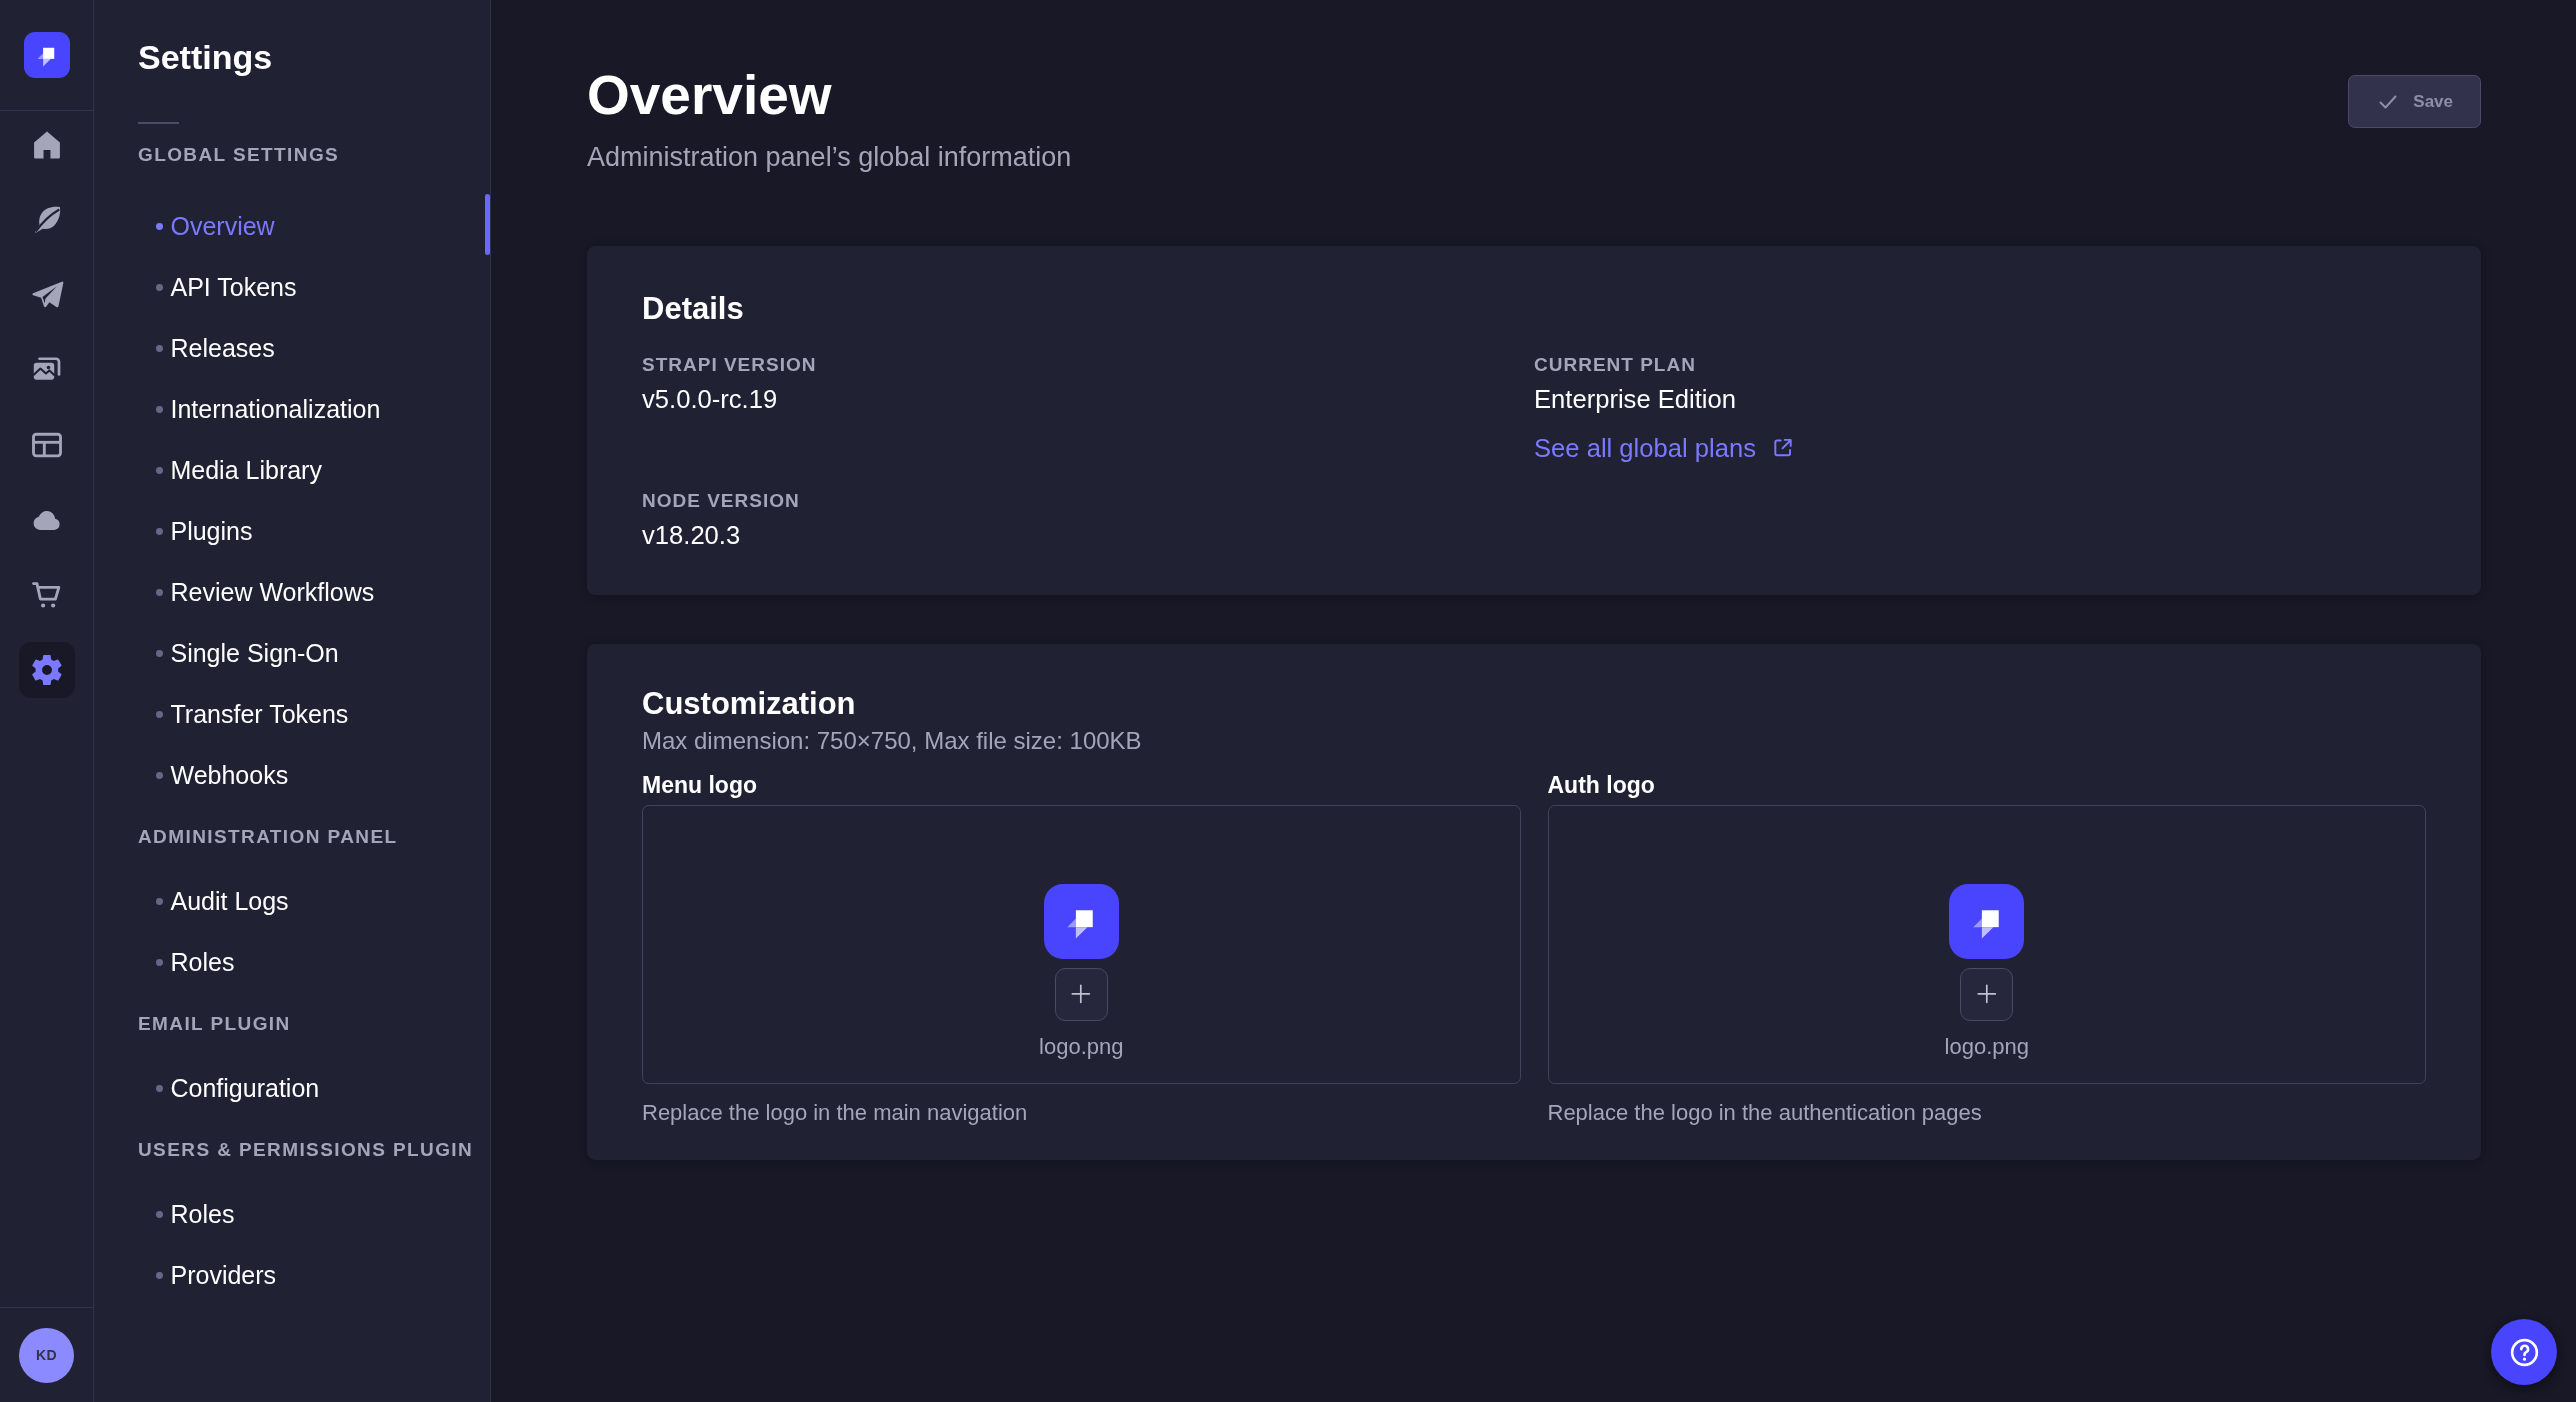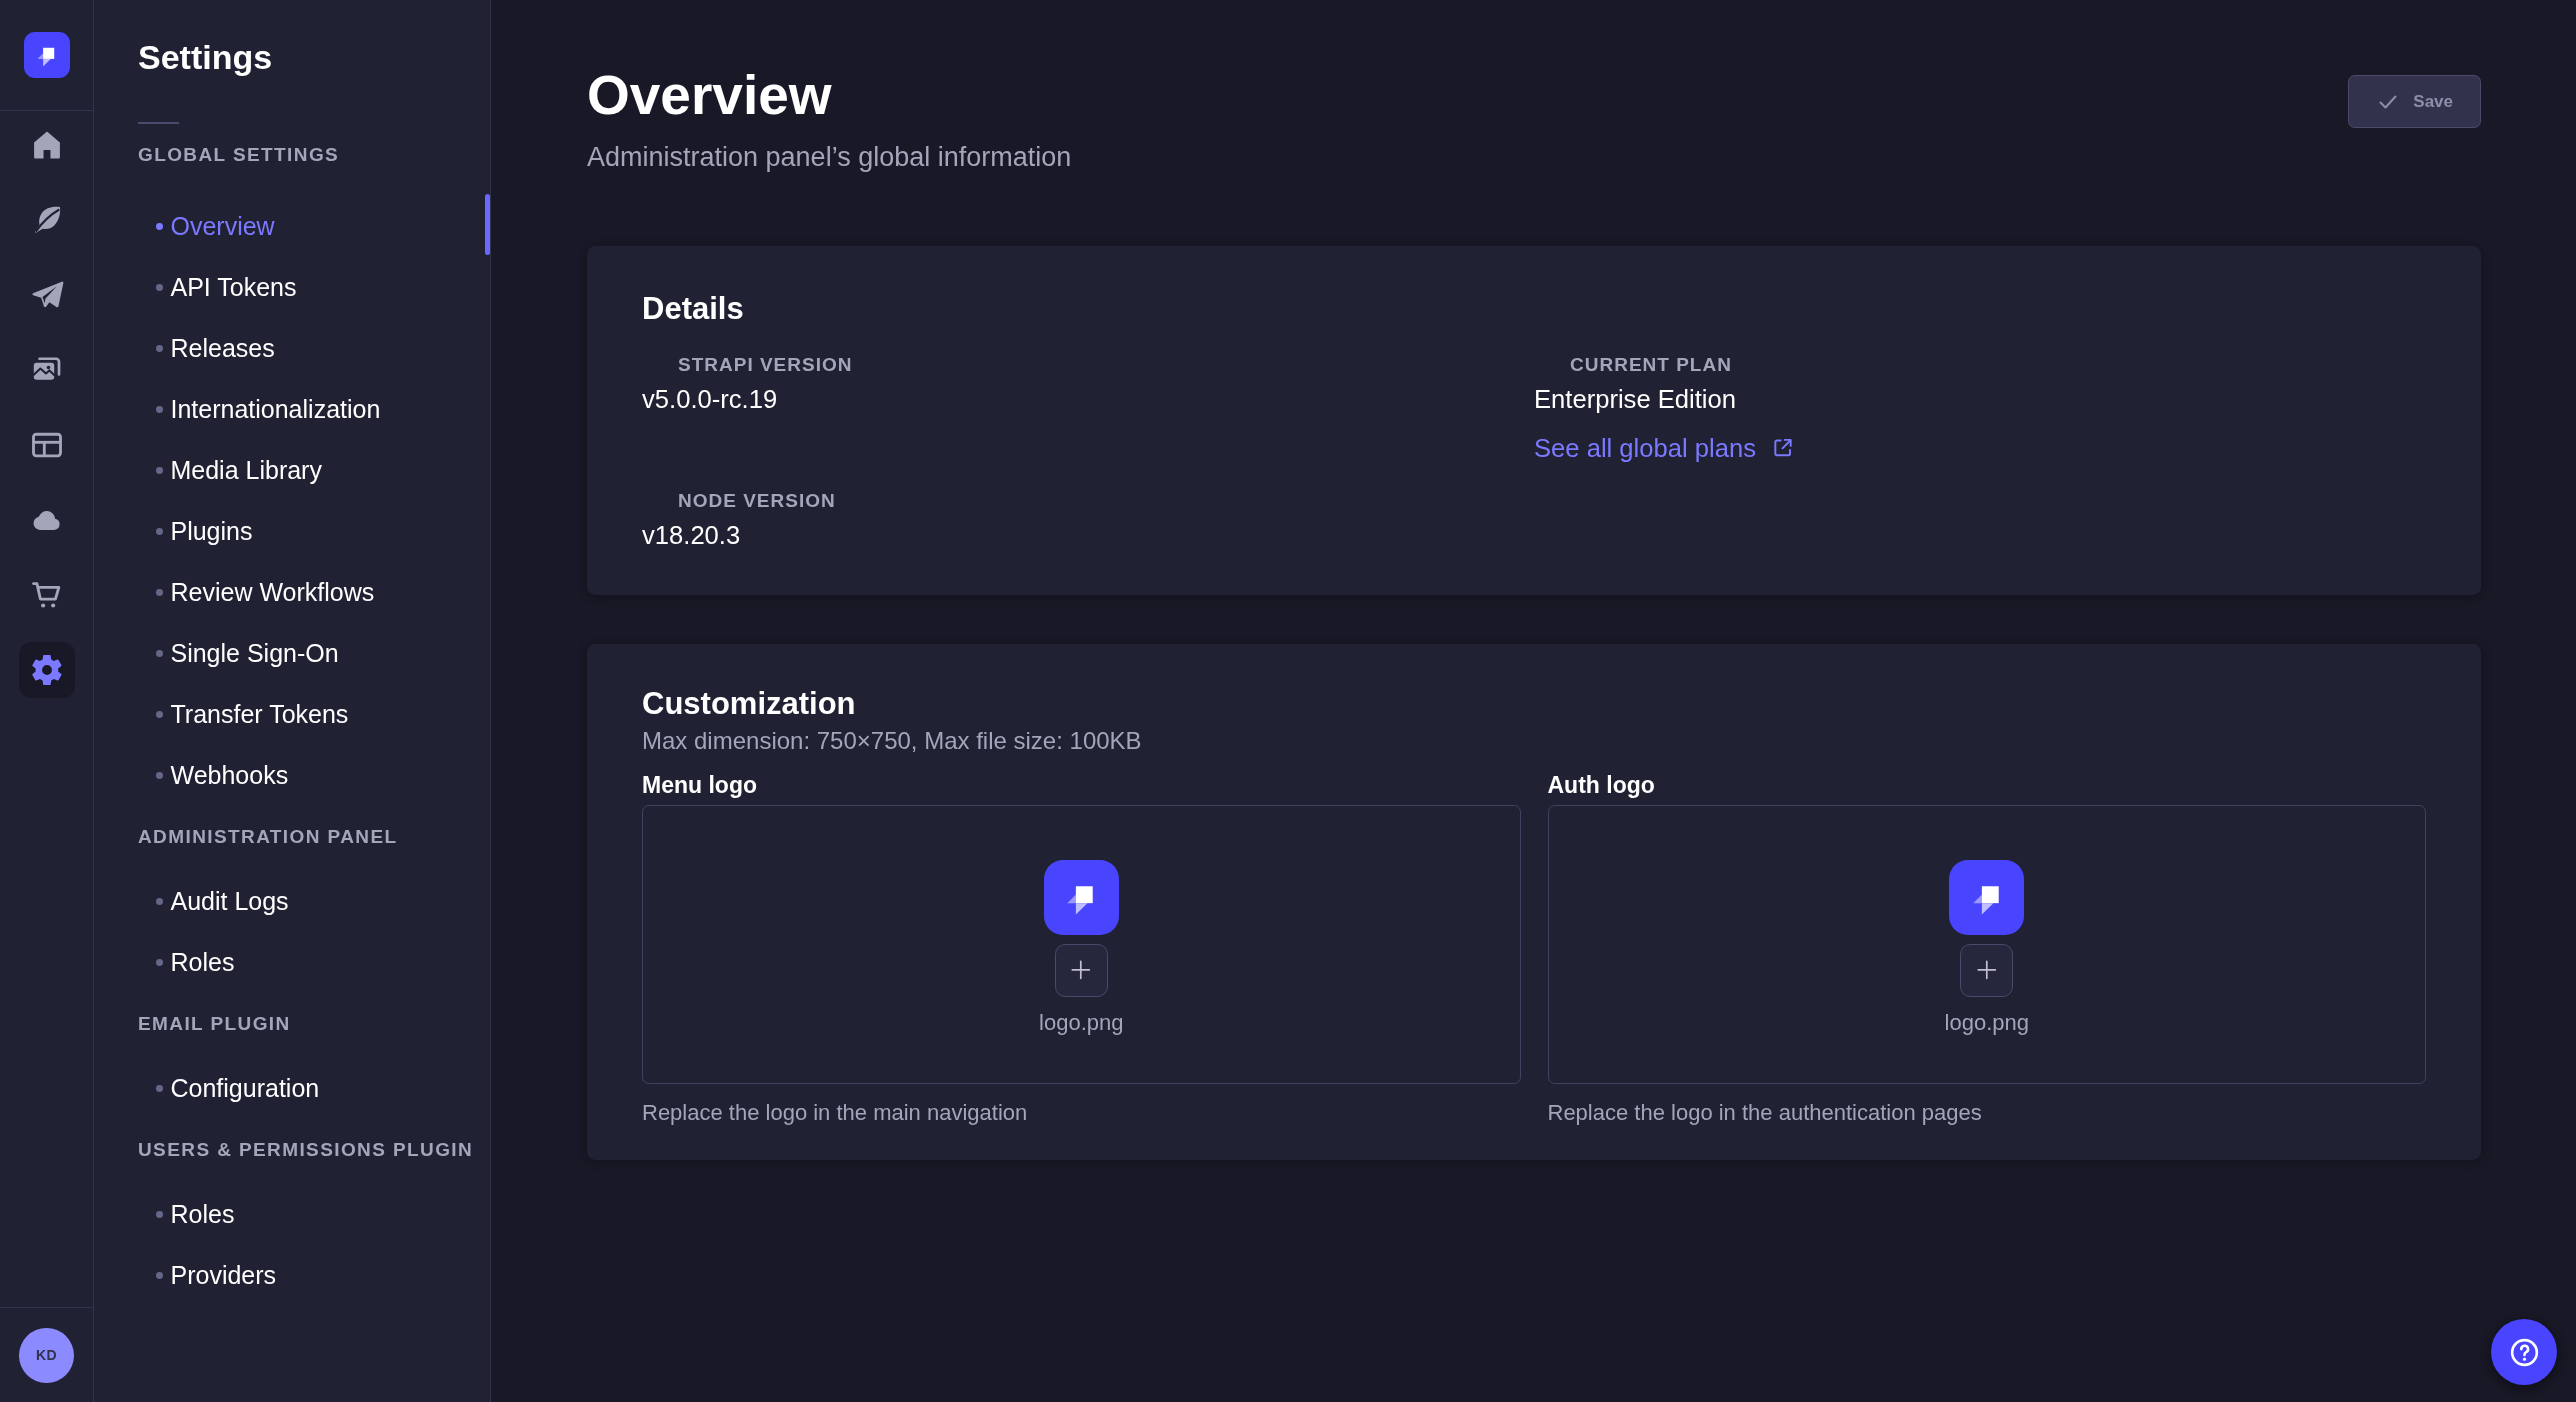--- a/index.html
+++ b/index.html
@@ -41,32 +41,32 @@
   .page-title { font-size: 55px; line-height: 65px; font-weight: 700; color: #ffffff; }
   .page-subtitle { margin-top: 12px; font-size: 27px; line-height: 34px; color: #a5a5ba; }
   .save-btn { margin-top: 12px; height: 53px; padding: 0 27px; display: flex; align-items: center; gap: 13.6px; background: #32324d; border: 0.9px solid #4a4a6a; border-radius: 6.8px; color: #8e8ea9; font-size: 17px; font-weight: 600; font-family: inherit; cursor: default; }
   .save-btn svg { width: 24px; height: 24px; }
 
   .card { background: #212134; border-radius: 8.5px; box-shadow: 0 1.7px 10.2px rgba(0,0,0,.2); }
   .card.details { margin-top: 72px; padding: 44px 55px 44px 55px; }
   .card-title { font-size: 31px; line-height: 37px; font-weight: 600; color: #ffffff; }
   .details-grid { display: flex; margin-top: 27px; }
   .details-col { flex: 1; }
-  .field-label { font-size: 19px; line-height: 22px; font-weight: 600; letter-spacing: 1px; color: #a5a5ba; margin-left: 36px; }
+  .field-label { font-size: 19px; line-height: 22px; font-weight: 600; letter-spacing: 1px; color: #a5a5ba; }
   .field-value { margin-top: 6.8px; font-size: 25.6px; line-height: 32px; color: #ffffff; }
   .field + .field { margin-top: 75px; }
   .pricing-link { margin-top: 17px; display: inline-flex; align-items: center; gap: 13.6px; font-size: 25.6px; line-height: 32px; color: #7b79ff; text-decoration: none; cursor: pointer; }
   .pricing-link svg { width: 25.6px; height: 25.6px; }
 
   .card.customization { margin-top: 49px; padding: 41px 55px 34px 55px; }
   .card-sub { margin-top: 5.1px; font-size: 24px; line-height: 27px; color: #a5a5ba; }
   .upload-row { display: flex; gap: 27px; margin-top: 19px; }
   .upload-half { flex: 1; min-width: 0; }
   .upload-label { font-size: 23px; line-height: 25.6px; font-weight: 600; color: #ffffff; }
-  .upload-box { margin-top: 6.8px; height: 279px; border: 0.9px solid #42425f; border-radius: 6.8px; display: flex; flex-direction: column; align-items: center; padding-top: 54px; }
+  .upload-box { margin-top: 6.8px; height: 279px; border: 0.9px solid #42425f; border-radius: 6.8px; display: flex; flex-direction: column; align-items: center; padding-top: 78px; }
   .upload-tile { width: 75px; height: 75px; border-radius: 19px; background: #4945ff; display: flex; align-items: center; justify-content: center; }
   .upload-tile svg { width: 44px; height: 44px; }
   .plus-btn { margin-top: 8.5px; width: 53px; height: 53px; border-radius: 10.2px; background: #26263d; border: 0.9px solid #4a4a6a; color: #c0c0d0; display: flex; align-items: center; justify-content: center; cursor: pointer; }
   .plus-btn svg { width: 25.6px; height: 25.6px; }
   .upload-filename { margin-top: 13.6px; font-size: 22px; line-height: 25.6px; color: #a5a5ba; }
   .upload-caption { margin-top: 15.3px; font-size: 22px; line-height: 27px; color: #a5a5ba; }
 
   .help-btn { position: absolute; right: 19px; bottom: 17px; width: 66px; height: 66px; border-radius: 50%; background: #4945ff; border: none; display: flex; align-items: center; justify-content: center; cursor: pointer; box-shadow: 0 3.4px 12px rgba(0,0,0,.4); }
   .help-btn svg { width: 37px; height: 37px; }
 </style>

